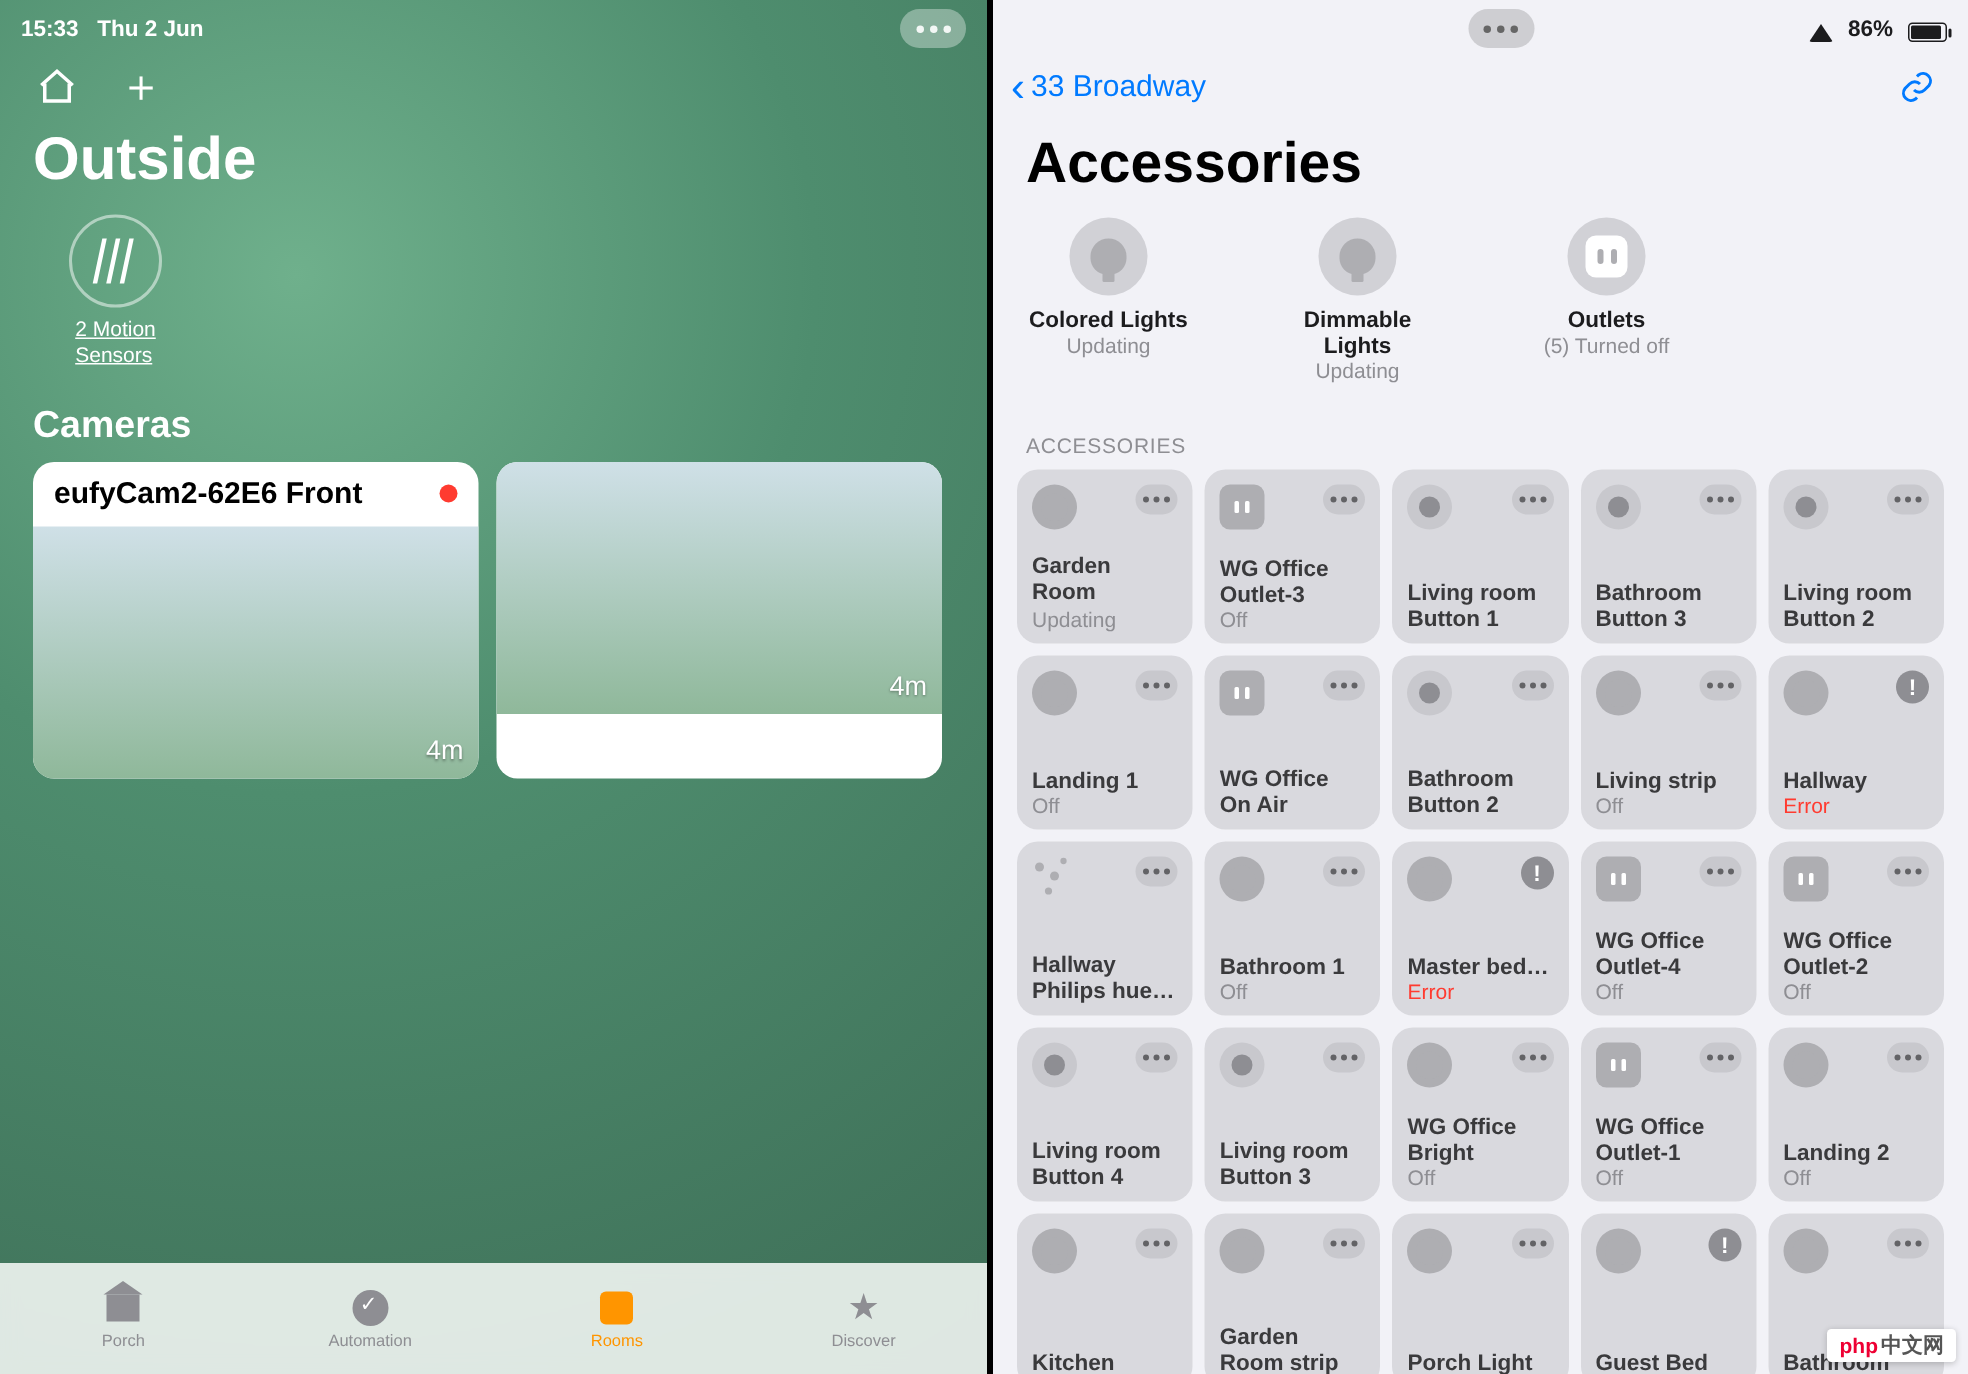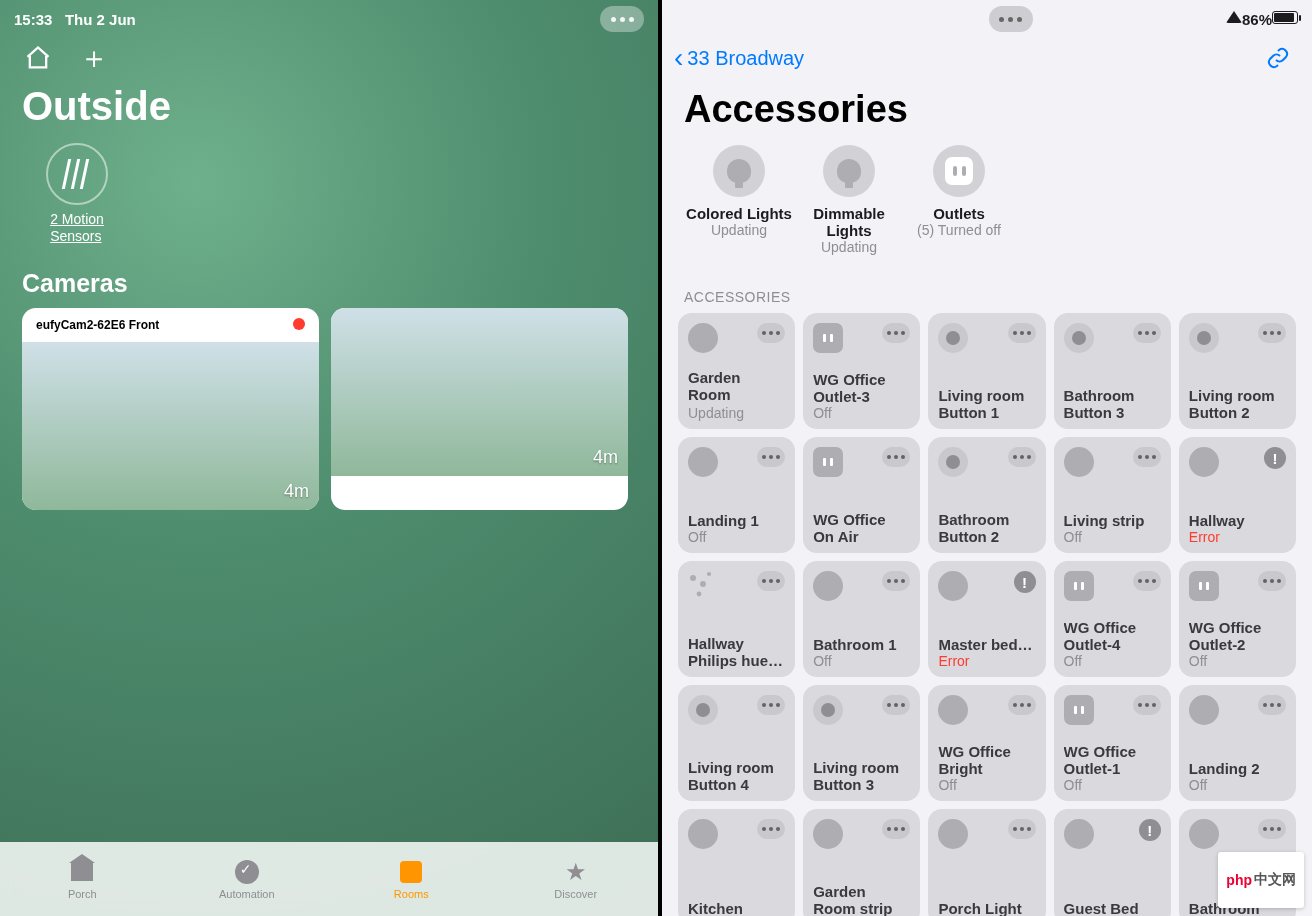--- a/index.html
+++ b/index.html
@@ -28,21 +28,21 @@
     .sensor-circle { width: 62px; height: 62px; border: 2px solid rgba(255,255,255,.5); border-radius: 50%; display: flex; align-items: center; justify-content: center; }
     .motion-icon { width: 30px; height: 30px; transform: skewX(-12deg); }
     .motion-icon::before, .motion-icon::after { content: ""; display: block; width: 3px; height: 30px; background: #fff; margin: 0 3px; float: left; }
     .motion-icon span { display: block; width: 3px; height: 30px; background: #fff; float: left; margin: 0 3px; }
     .sensor-text { font-size: 14px; text-align: left; margin-top: 6px; line-height: 1.2; text-decoration: underline; }
 
     .section-h { font-size: 25px; font-weight: 700; padding: 24px 22px 10px 22px; }
 
     .cam-row { display: flex; gap: 12px; padding: 0 22px; }
     .cam-card { width: 297px; background: #fff; border-radius: 14px; overflow: hidden; color: #000; }
-    .cam-head { display: flex; align-items: flex-start; justify-content: space-between; padding: 10px 14px; font-size: 12px; font-weight: 600; border-radius: 13px; }
+    .cam-head { display: flex; align-items: center; justify-content: space-between; padding: 10px 14px; font-size: 20px; font-weight: 600; border-radius: 13px; }
     .dot { width: 12px; height: 12px; border-radius: 50%; }
     .dot.red { background: #ff3b30; } .dot.blue { background: #007aff; }
     .cam-img { height: 168px; position: relative; background: linear-gradient(#cfe0e7, #8fb89a); }
     .cam-ts { position: absolute; right: 10px; bottom: 8px; font-size: 18px; font-weight: 400; color: #fff; text-shadow: 0 1px 2px rgba(0,0,0,.4); }
 
     .tabbar { margin-top: auto; height: 74px; background: rgba(250,253,250,.85); backdrop-filter: blur(6px); display: flex; }
     .tab { flex: 1; display: flex; flex-direction: column; align-items: center; justify-content: center; gap: 3px; color: #8e8e93; font-size: 11px; }
     .tab.active { color: #ff9500; }
     .tab-icon { width: 26px; height: 26px; display: flex; align-items: center; justify-content: center; }
     .house-solid { width: 22px; height: 18px; background: #8e8e93; position: relative; }
@@ -61,34 +61,34 @@
       height: 916px;
       background: #f2f2f7;
       display: flex; flex-direction: column;
       color: #000;
       position: relative;
     }
     .right-status { display: flex; justify-content: space-between; align-items: center; padding: 6px 14px 0 14px; font-size: 15px; font-weight: 600; color: #1c1c1e; }
     .right-status .left-s { width: 120px; }
     .right-status .dots { width: 44px; height: 26px; background: rgba(100,100,100,.25); border-radius: 13px; display: flex; align-items: center; justify-content: center; gap: 4px; }
     .right-status .dots span { width: 5px; height: 5px; background: #666; border-radius: 50%; }
-    .status-r { display: flex; align-items: flex-start; gap: 0; }
+    .status-r { display: flex; align-items: flex-end; gap: 10px; }
     .wifi { width: 0; height: 0; border-left: 8px solid transparent; border-right: 8px solid transparent; border-bottom: 12px solid #1c1c1e; border-radius: 2px; }
     .battery { width: 26px; height: 13px; border: 1.5px solid #1c1c1e; border-radius: 3px; position: relative; }
     .battery::before { content: ""; position: absolute; left: 1px; top: 1px; width: 20px; height: 9px; background: #1c1c1e; border-radius: 1px; }
     .battery::after { content: ""; position: absolute; right: -4px; top: 3px; width: 2px; height: 6px; background: #1c1c1e; border-radius: 1px; }
 
     .nav-row { display: flex; align-items: center; justify-content: space-between; padding: 10px 22px 0 12px; }
     .back { color: #007aff; font-size: 20px; display: flex; align-items: center; gap: 4px; }
     .back-chevron { font-size: 28px; font-weight: 300; }
     .link-ic { width: 24px; height: 24px; display: inline-block; }
 
     .acc-title { font-size: 38px; font-weight: 700; padding: 14px 22px 12px 22px; }
 
-    .cat-row { display: flex; padding: 2px 22px 10px 22px; }
+    .cat-row { display: flex; gap: 56px; padding: 2px 22px 10px 22px; }
     .cat { display: flex; flex-direction: column; align-items: center; text-align: center; width: 110px; }
     .cat-circle { width: 52px; height: 52px; background: #d1d1d6; border-radius: 50%; display: flex; align-items: center; justify-content: center; margin-bottom: 8px; }
     .bulb { width: 24px; height: 24px; background: #aeaeb2; border-radius: 50% 50% 45% 45%; position: relative; }
     .bulb::after { content: ""; position: absolute; bottom: -5px; left: 8px; width: 8px; height: 6px; background: #aeaeb2; border-radius: 1px; }
     .outlet-big { width: 28px; height: 28px; background: #fff; border-radius: 7px; display: flex; align-items: center; justify-content: center; gap: 5px; }
     .outlet-big span { width: 4px; height: 10px; background: #aeaeb2; border-radius: 2px; }
     .cat-name { font-size: 15px; font-weight: 600; color: #1c1c1e; }
     .cat-sub { font-size: 14px; color: #8e8e93; }
 
     .list-hdr { padding: 24px 22px 8px 22px; font-size: 14px; color: #8e8e93; letter-spacing: .5px; }
@@ -109,21 +109,21 @@
     .hue-i .h1.a { left: 2px; top: 4px; } .hue-i .h1.b { left: 18px; top: 0; transform: scale(.7); }
     .hue-i .h1.c { left: 12px; top: 10px; } .hue-i .h1.d { left: 8px; top: 20px; transform: scale(.8); }
 
     .more { width: 28px; height: 20px; background: #c8c8cd; border-radius: 10px; display: flex; align-items: center; justify-content: center; gap: 3px; }
     .more span { width: 4px; height: 4px; background: #636366; border-radius: 50%; }
     .warn { width: 22px; height: 22px; background: #8e8e93; border-radius: 50%; color: #fff; font-weight: 700; display: flex; align-items: center; justify-content: center; font-size: 15px; position: absolute; top: 10px; right: 10px; }
     .tile .label { font-size: 15px; font-weight: 600; color: #3a3a3c; line-height: 1.15; max-height: 36px; overflow: hidden; }
     .tile .st { font-size: 14px; color: #8e8e93; }
     .tile .st.error { color: #ff3b30; }
 
-    .php-badge { position: absolute; right: 8px; bottom: 8px; background: #fff; border-radius: 3px; padding: 19px 8px; font-size: 14px; font-weight: 700; color: #555; box-shadow: 0 1px 4px rgba(0,0,0,.2); display: flex; align-items: center; gap: 2px; }
+    .php-badge { position: absolute; right: 8px; bottom: 8px; background: #fff; border-radius: 3px; padding: 2px 8px; font-size: 14px; font-weight: 700; color: #555; box-shadow: 0 1px 4px rgba(0,0,0,.2); display: flex; align-items: center; gap: 2px; }
     .php-badge b { color: #e03; }
   </style>
 </head>
 <body>
 
 <div class="left">
   <div class="left-status">
     <div>
       <span>15:33</span>&nbsp;&nbsp;
       <span>Thu 2 Jun</span>

